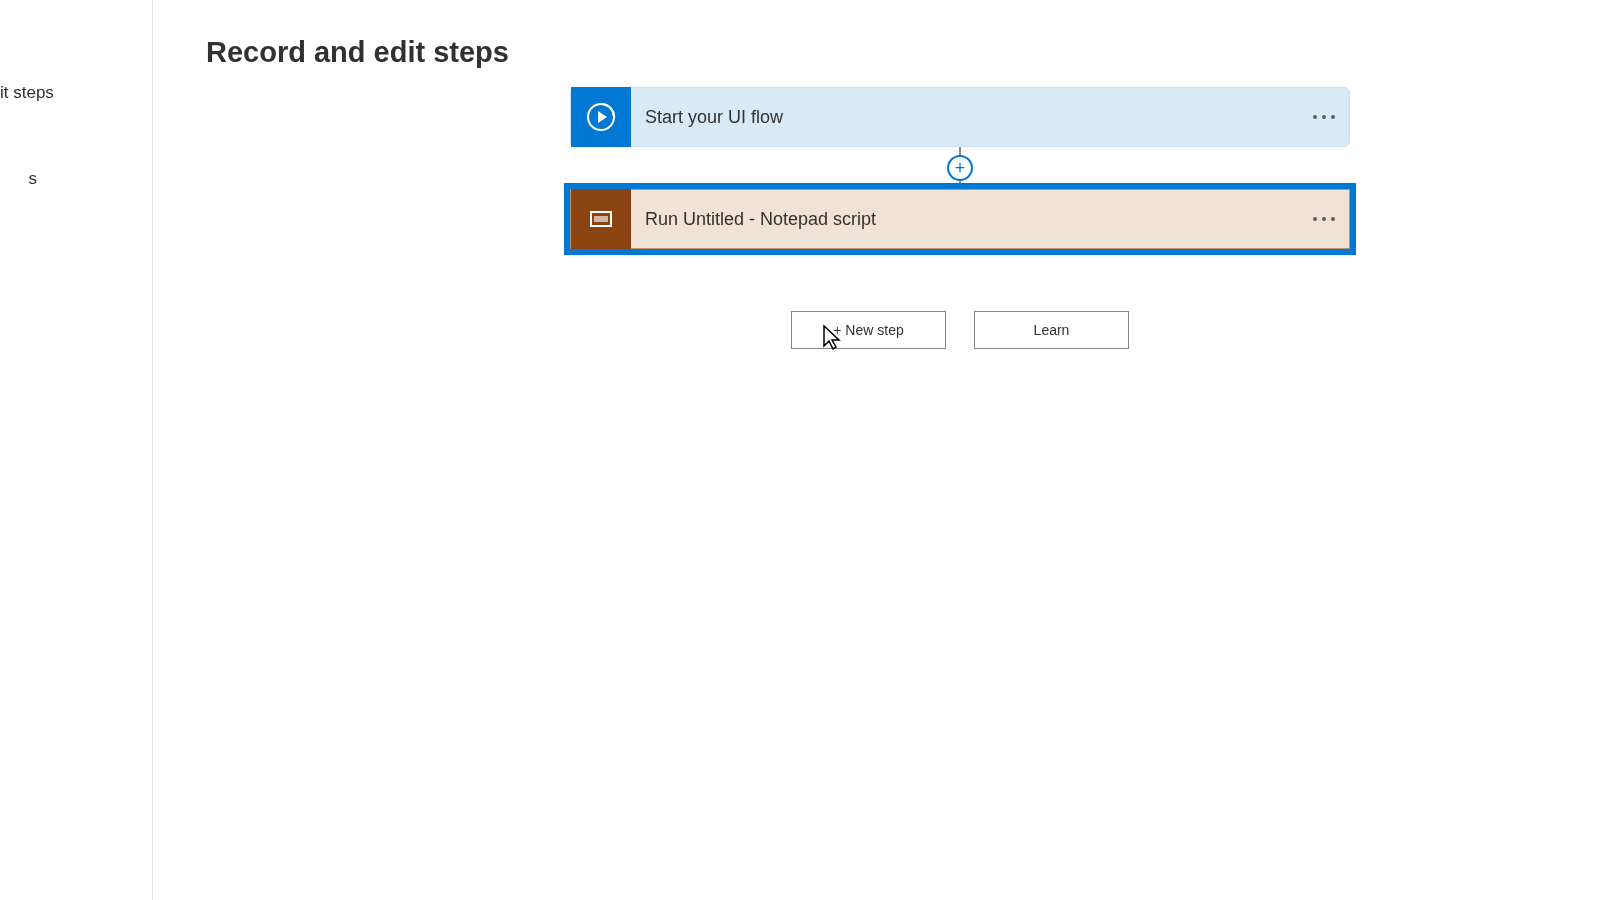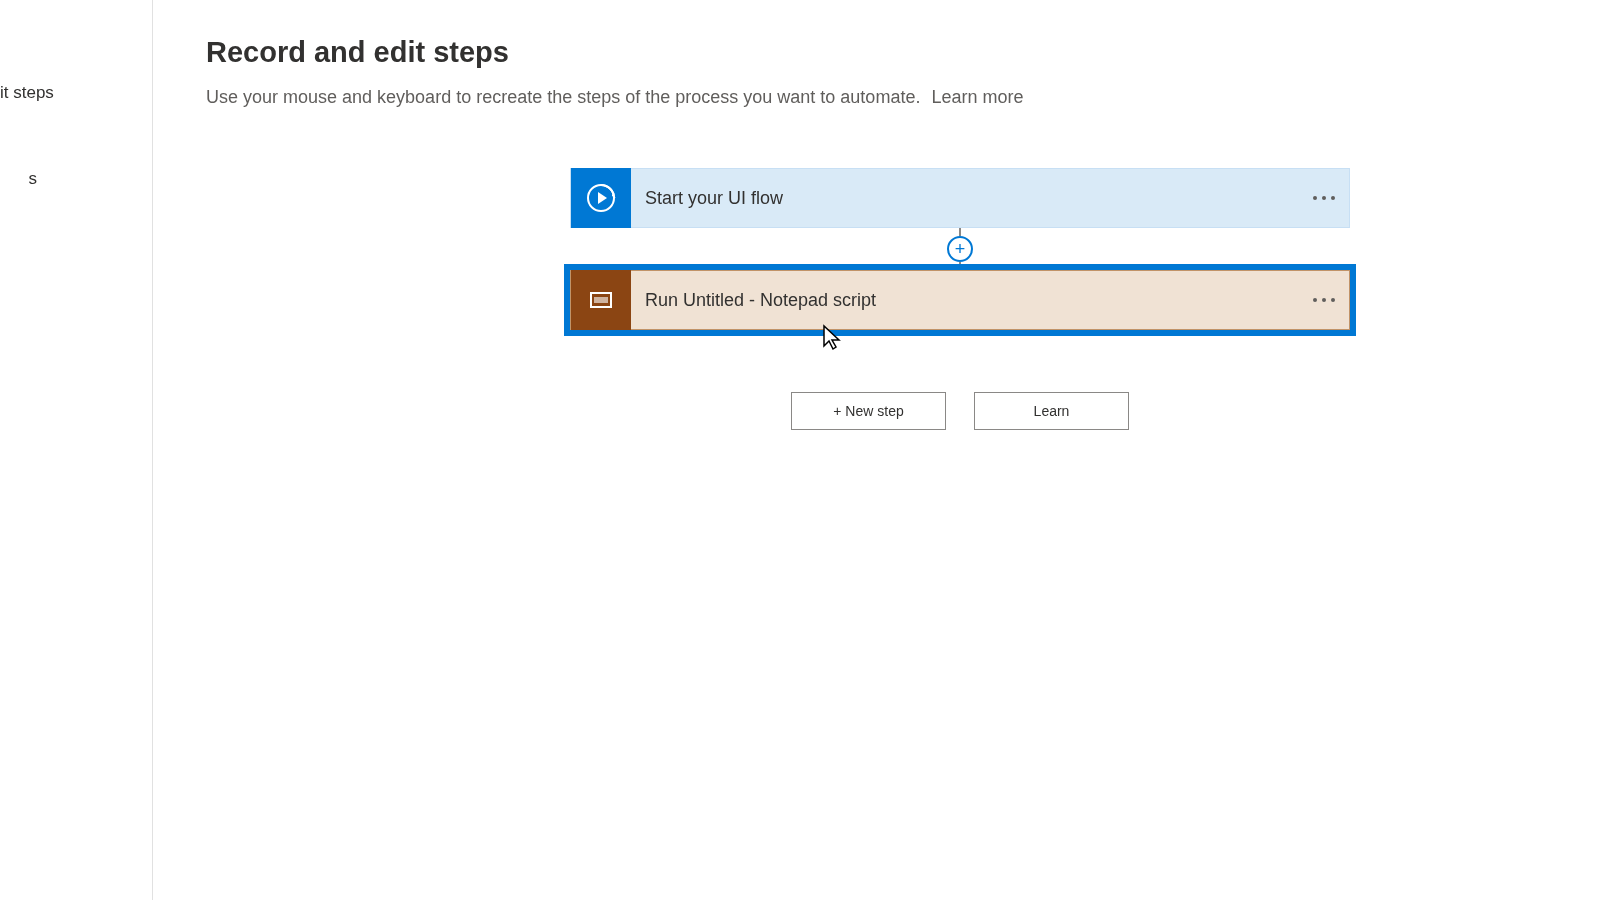--- a/index.html
+++ b/index.html
@@ -65,20 +65,21 @@
     .step-card {
       display: flex;
       align-items: center;
       border: 1px solid #c8c6c4;
       height: 60px;
       position: relative;
     }
     .step-card.start {
       background: #d9eaf7;
       border-color: #c7dff4;
+      border-radius: 6px;
     }
     .step-card.run {
       background: #f0e2d4;
       border-color: #c19368;
       outline: 6px solid #0078d4;
       outline-offset: 0;
       margin-top: 42px;
     }
     .step-icon-box {
       width: 60px;
@@ -199,24 +200,20 @@
 </head>
 <body>
 
 <div class="sidebar">
   <div class="sidebar-item">it steps</div>
   <div class="sidebar-item" style="margin-top:50px;">s</div>
 </div>
 
 <div class="main">
   <h1 class="page-title">Record and edit steps</h1>
-  <p class="page-subtitle">
-    <span>Use your mouse and keyboard to recreate the steps of the process you want to automate.</span>
-    <span class="learn-more">Learn more</span>
-  </p>
 
   <div class="flow-container">
     <div class="step-card start">
       <div class="step-icon-box blue">
         <svg class="play-icon-svg" viewBox="0 0 32 32">
           <circle cx="16" cy="16" r="13" fill="none" stroke="#ffffff" stroke-width="2"></circle>
           <polygon points="13,10 13,22 22,16" fill="#ffffff"></polygon>
           <path d="M 16 3 A 13 13 0 0 1 29 16" fill="none" stroke="#ffffff" stroke-width="2"></path>
           <polygon points="27,12 31,16 27,14" fill="#ffffff"></polygon>
         </svg>

